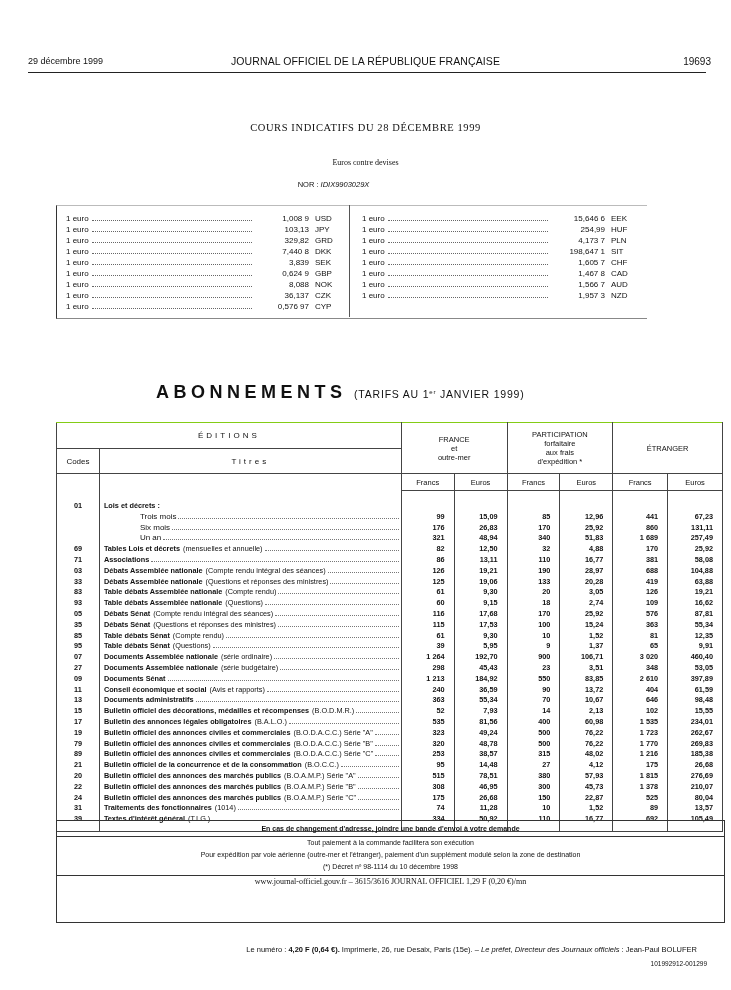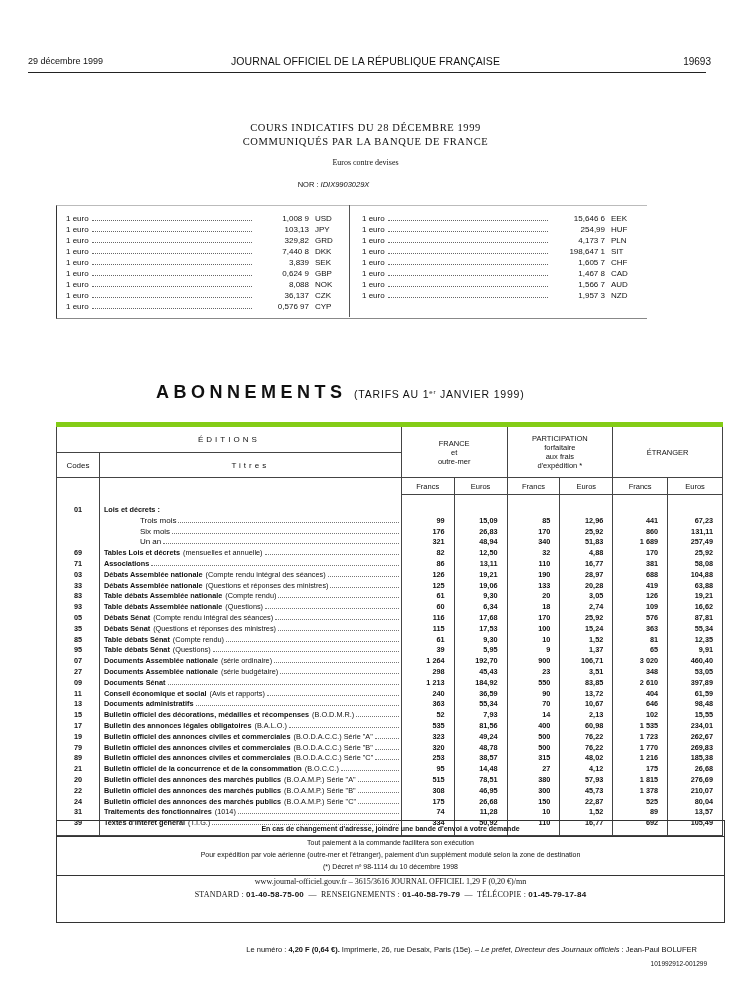--- a/index.html
+++ b/index.html
@@ -31,21 +31,21 @@
 
   
   .abo-title { left: 156px; top: 382px; font-size: 18px; letter-spacing: 4.5px; font-weight: bold; }
   .abo-sub { left: 354px; top: 388px; font-size: 10.5px; letter-spacing: 0.8px; }
   .abo-sub sup { font-size: 6px; }
 
   table.abo { position: absolute; left: 56px; top: 422px; width: 667px; border-collapse: collapse; font-size: 7.5px; }
   table.abo td, table.abo th { padding: 0; font-weight: normal; }
   .bl { border-left: 1px solid #444; }
   .br { border-right: 1px solid #444; }
-  .bt { border-top: 5px solid #84cc16; margin-top: 26px; }
+  .bt { border-top: 1px solid #84cc16; margin-top: 26px; }
   .bb { border-bottom: 1px solid #444; }
   .hcell { text-align: center; vertical-align: middle; line-height: 9px; }
   .editions { letter-spacing: 3px; height: 25px; font-size: 8px; }
   .titres { letter-spacing: 3px; font-size: 8px; }
   .codes-h { height: 24px; font-size: 8px; }
   .subh { height: 16px; font-size: 7.5px; text-align: center; }
 
   tr.data td { height: 10.8px; line-height: 10.8px; font-size: 7.3px; font-weight: bold; }
   tr.data td.num { text-align: right; padding-right: 9px; font-family: "Liberation Sans Narrow", "Liberation Sans", sans-serif; }
   tr.data td.code { text-align: center; }
@@ -73,21 +73,20 @@
 </head>
 <body>
 
 <div class="abs hdr-date">29 décembre 1999</div>
 <div class="abs hdr-title">JOURNAL OFFICIEL DE LA RÉPUBLIQUE FRANÇAISE</div>
 <div class="abs hdr-page">19693</div>
 <div class="abs hdr-rule"></div>
 
 <div class="abs cours-title">
   <div>COURS INDICATIFS DU 28 DÉCEMBRE 1999</div>
-  <div>COMMUNIQUÉS PAR LA BANQUE DE FRANCE</div>
 </div>
 <div class="abs cours-sub">Euros contre devises</div>
 <div class="abs cours-nor">
   <span>NOR :</span>
   <i>IDIX9903029X</i>
 </div>
 
 <div class="abs fx-box"></div>
 <div class="abs fx-divider"></div>
 <div class="abs fx-col left" id="fx-left">
@@ -396,21 +395,21 @@
       <tr class="data">
         <td class="code bl br">93</td>
         <td class="br">
           <div class="tcell">
             <span class="bold">Table débats Assemblée nationale</span>
             <span class="norm">(Questions)</span>
             <span class="dots"></span>
           </div>
         </td>
         <td class="num br">60</td>
-        <td class="num br">6,34</td>
+        <td class="num br">9,15</td>
         <td class="num br">18</td>
         <td class="num br">2,74</td>
         <td class="num br">109</td>
         <td class="num br">16,62</td>
       </tr>
       <tr class="data">
         <td class="code bl br">05</td>
         <td class="br">
           <div class="tcell">
             <span class="bold">Débats Sénat</span>
@@ -742,30 +741,20 @@
 
 <div class="abs notice">En cas de changement d'adresse, joindre une bande d'envoi à votre demande</div>
 <div class="abs notes">
   <div>Tout paiement à la commande facilitera son exécution</div>
   <div>Pour expédition par voie aérienne (outre-mer et l'étranger), paiement d'un supplément modulé selon la zone de destination</div>
   <div>(*) Décret nº 98-1114 du 10 décembre 1998</div>
 </div>
 
 <div class="abs direction">
   <div class="dir-line2">www.journal-officiel.gouv.fr – 3615/3616 JOURNAL OFFICIEL 1,29 F (0,20 €)/mn</div>
-  <div class="dir-line3">
-    <span>STANDARD :</span>
-    <b>01-40-58-75-00</b>
-    &nbsp;<span>—</span>&nbsp;
-    <span>RENSEIGNEMENTS :</span>
-    <b>01-40-58-79-79</b>
-    &nbsp;<span>—</span>&nbsp;
-    <span>TÉLÉCOPIE :</span>
-    <b>01-45-79-17-84</b>
-  </div>
 </div>
 
 <div class="abs footer">
   <span>Le numéro :</span>
   <b>4,20 F (0,64 €).</b>
   <span>Imprimerie, 26, rue Desaix, Paris (15e). –</span>
   <i>Le préfet, Directeur des Journaux officiels</i>
   <span>: Jean-Paul BOLUFER</span>
 </div>
 <div class="abs footer-ref">101992912-001299</div>

